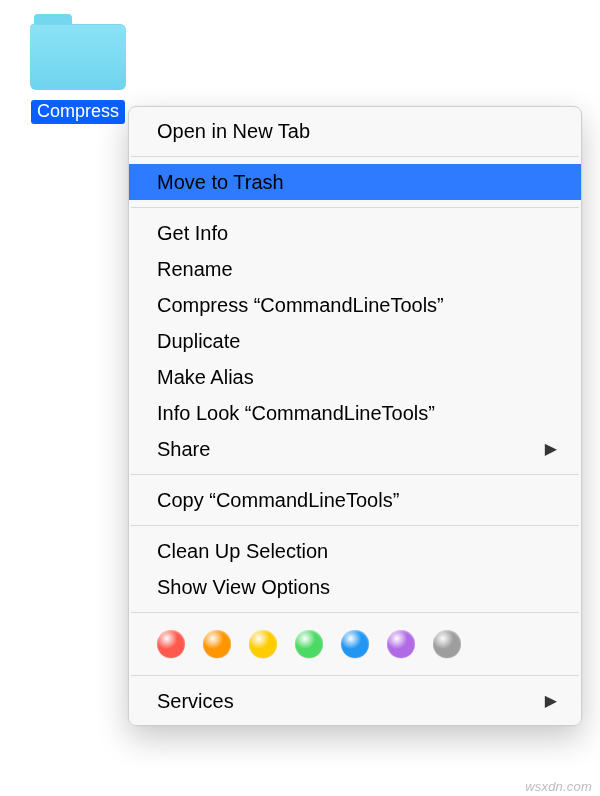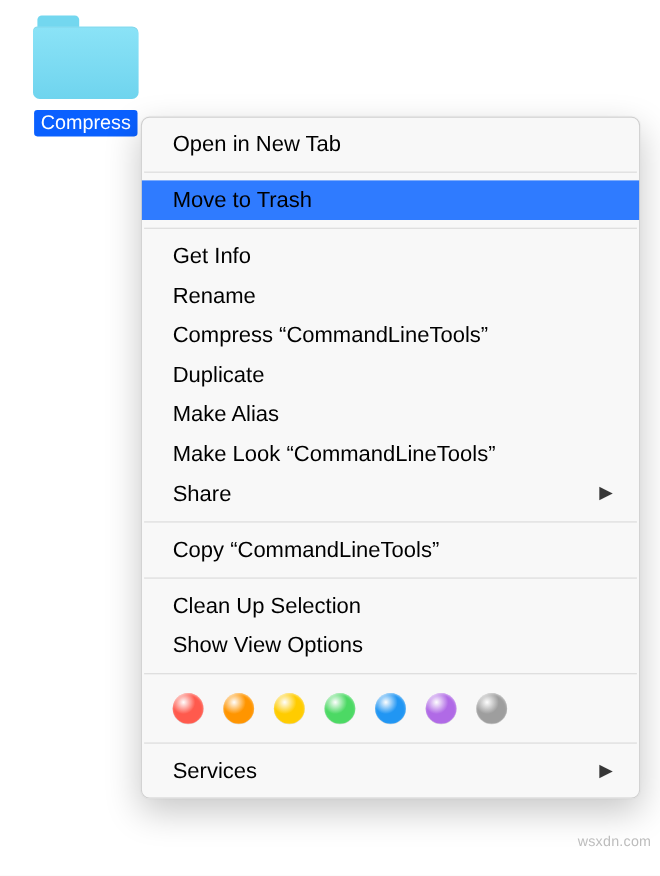--- a/index.html
+++ b/index.html
@@ -99,24 +99,25 @@
     }
     .tag-dot {
       width: 28px;
       height: 28px;
       border-radius: 50%;
       box-shadow: inset 0 1px 2px rgba(255,255,255,0.5), 0 0.5px 0 rgba(0,0,0,0.18);
     }
     .watermark {
       position: absolute;
       right: 8px;
-      bottom: 24px;
+      bottom: 2px;
       font-size: 13px;
       color: #bdbdbd;
       letter-spacing: 0.2px;
+      font-style: italic;
     }
   </style>
 </head>
 <body>
 
 <div class="folder-wrap">
   <div class="folder-icon">
     <div class="folder-tab"></div>
     <div class="folder-body"></div>
   </div>
@@ -146,21 +147,21 @@
   <div class="menu-item">
     <span>Compress “CommandLineTools”</span>
   </div>
   <div class="menu-item">
     <span>Duplicate</span>
   </div>
   <div class="menu-item">
     <span>Make Alias</span>
   </div>
   <div class="menu-item">
-    <span>Make Look “CommandLineTools”</span>
+    <span>Info Look “CommandLineTools”</span>
   </div>
   <div class="menu-item">
     <span>Share</span>
     <span class="submenu-arrow">▶</span>
   </div>
 
   <div class="menu-sep"></div>
 
   <div class="menu-item">
     <span>Copy “CommandLineTools”</span>

